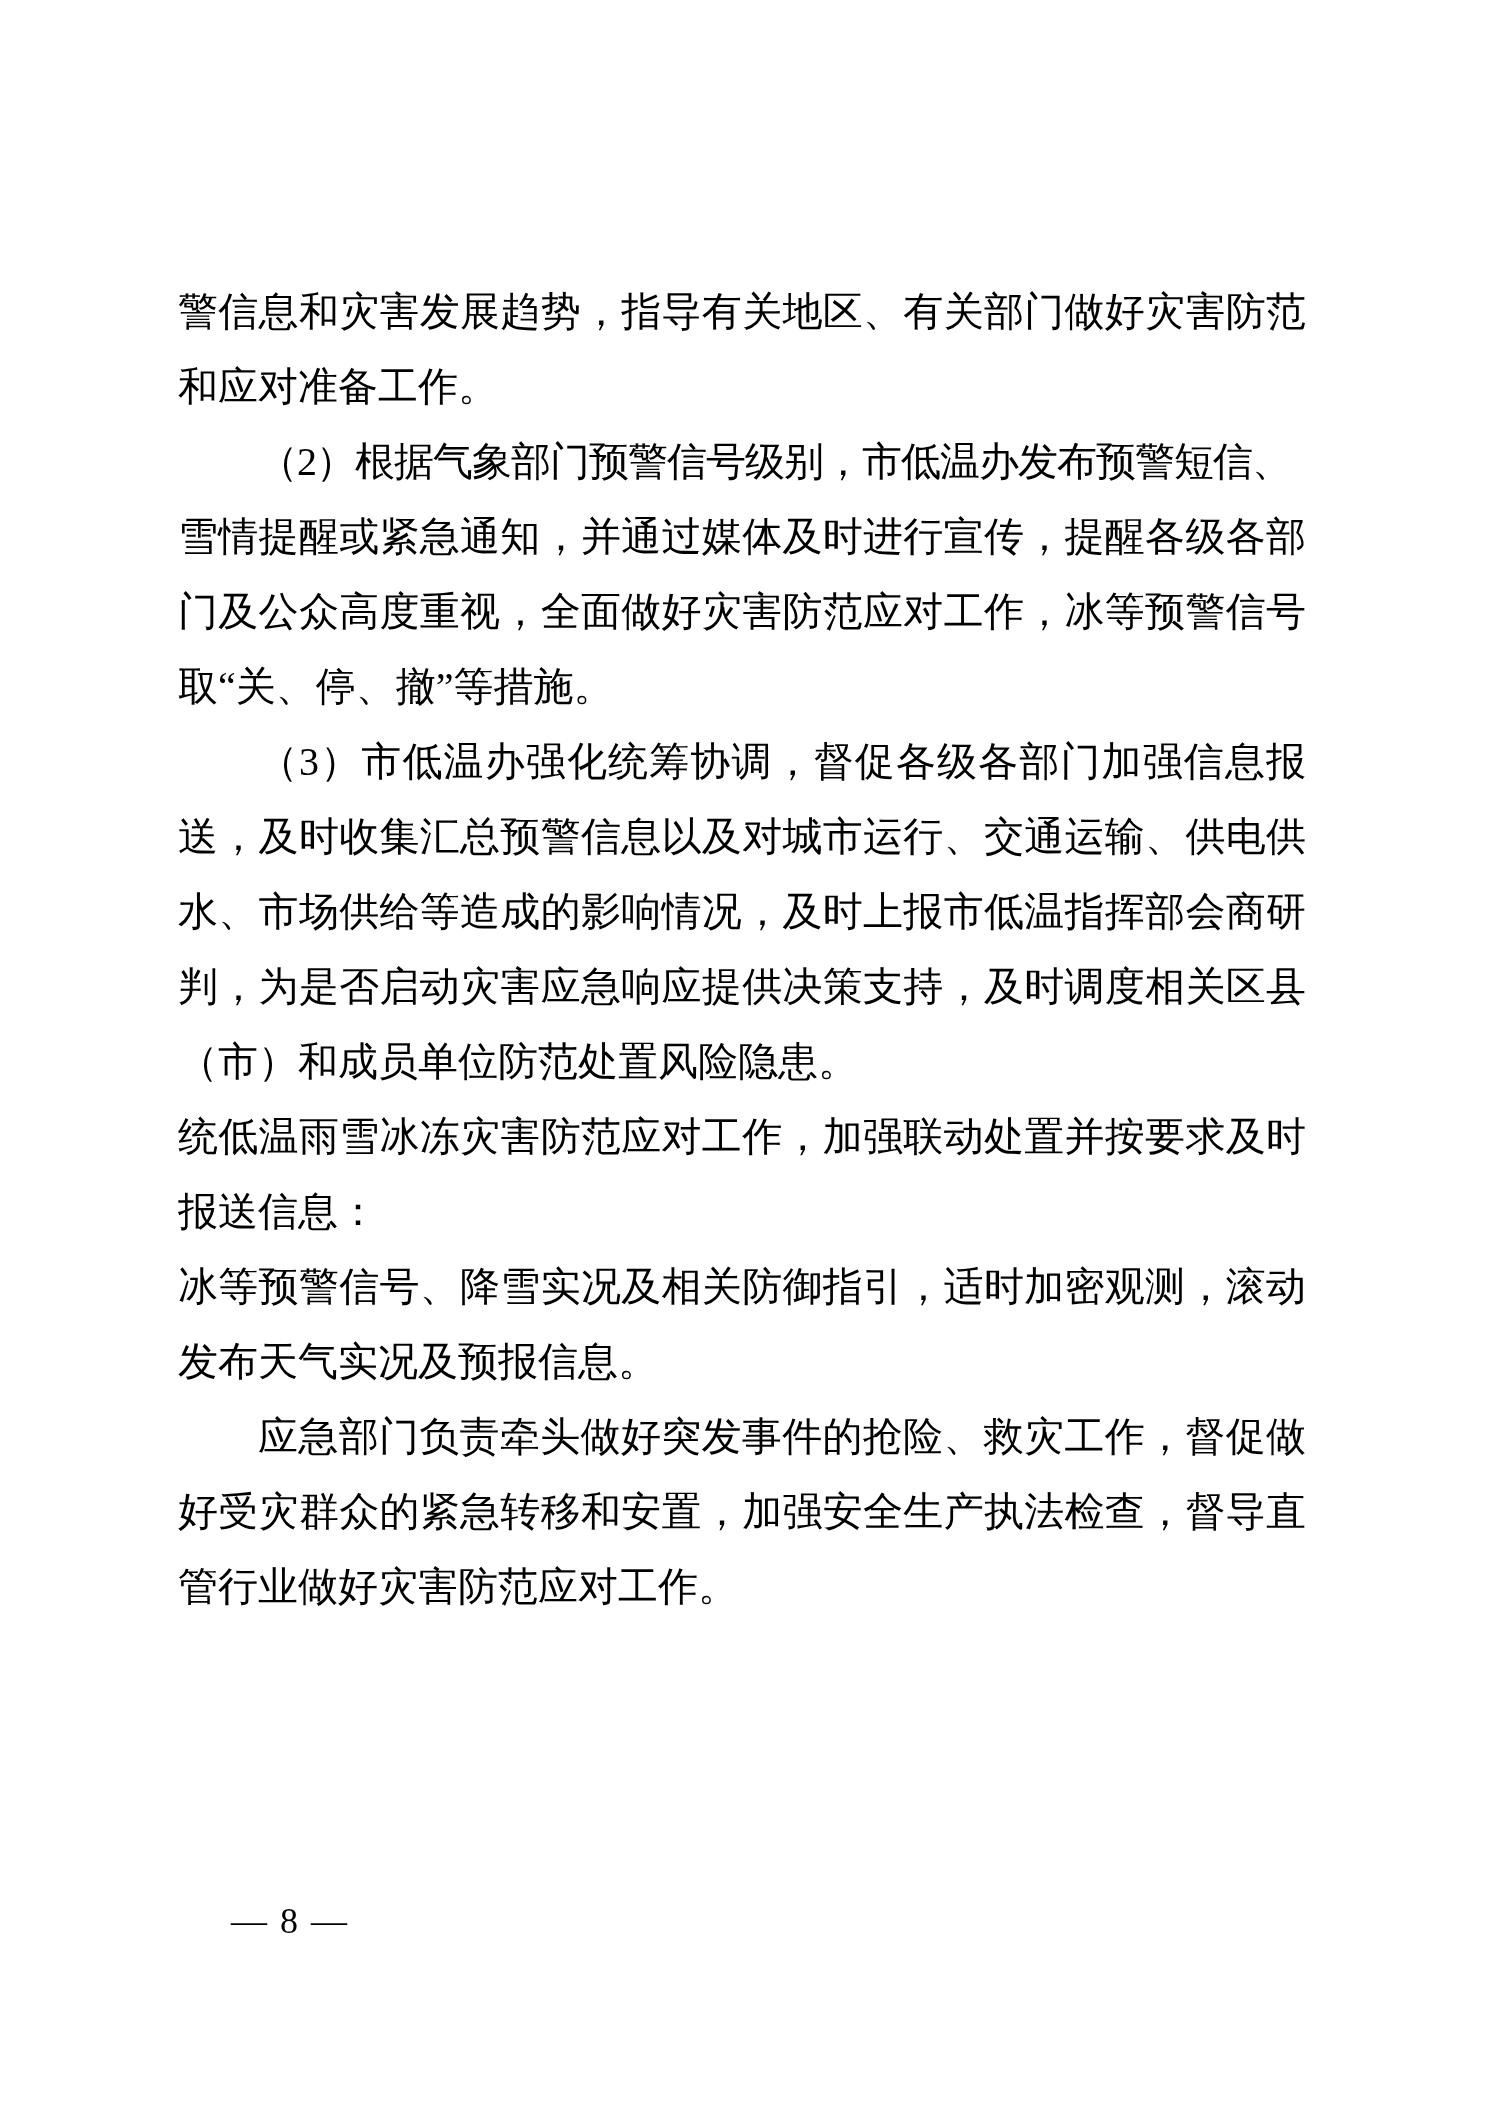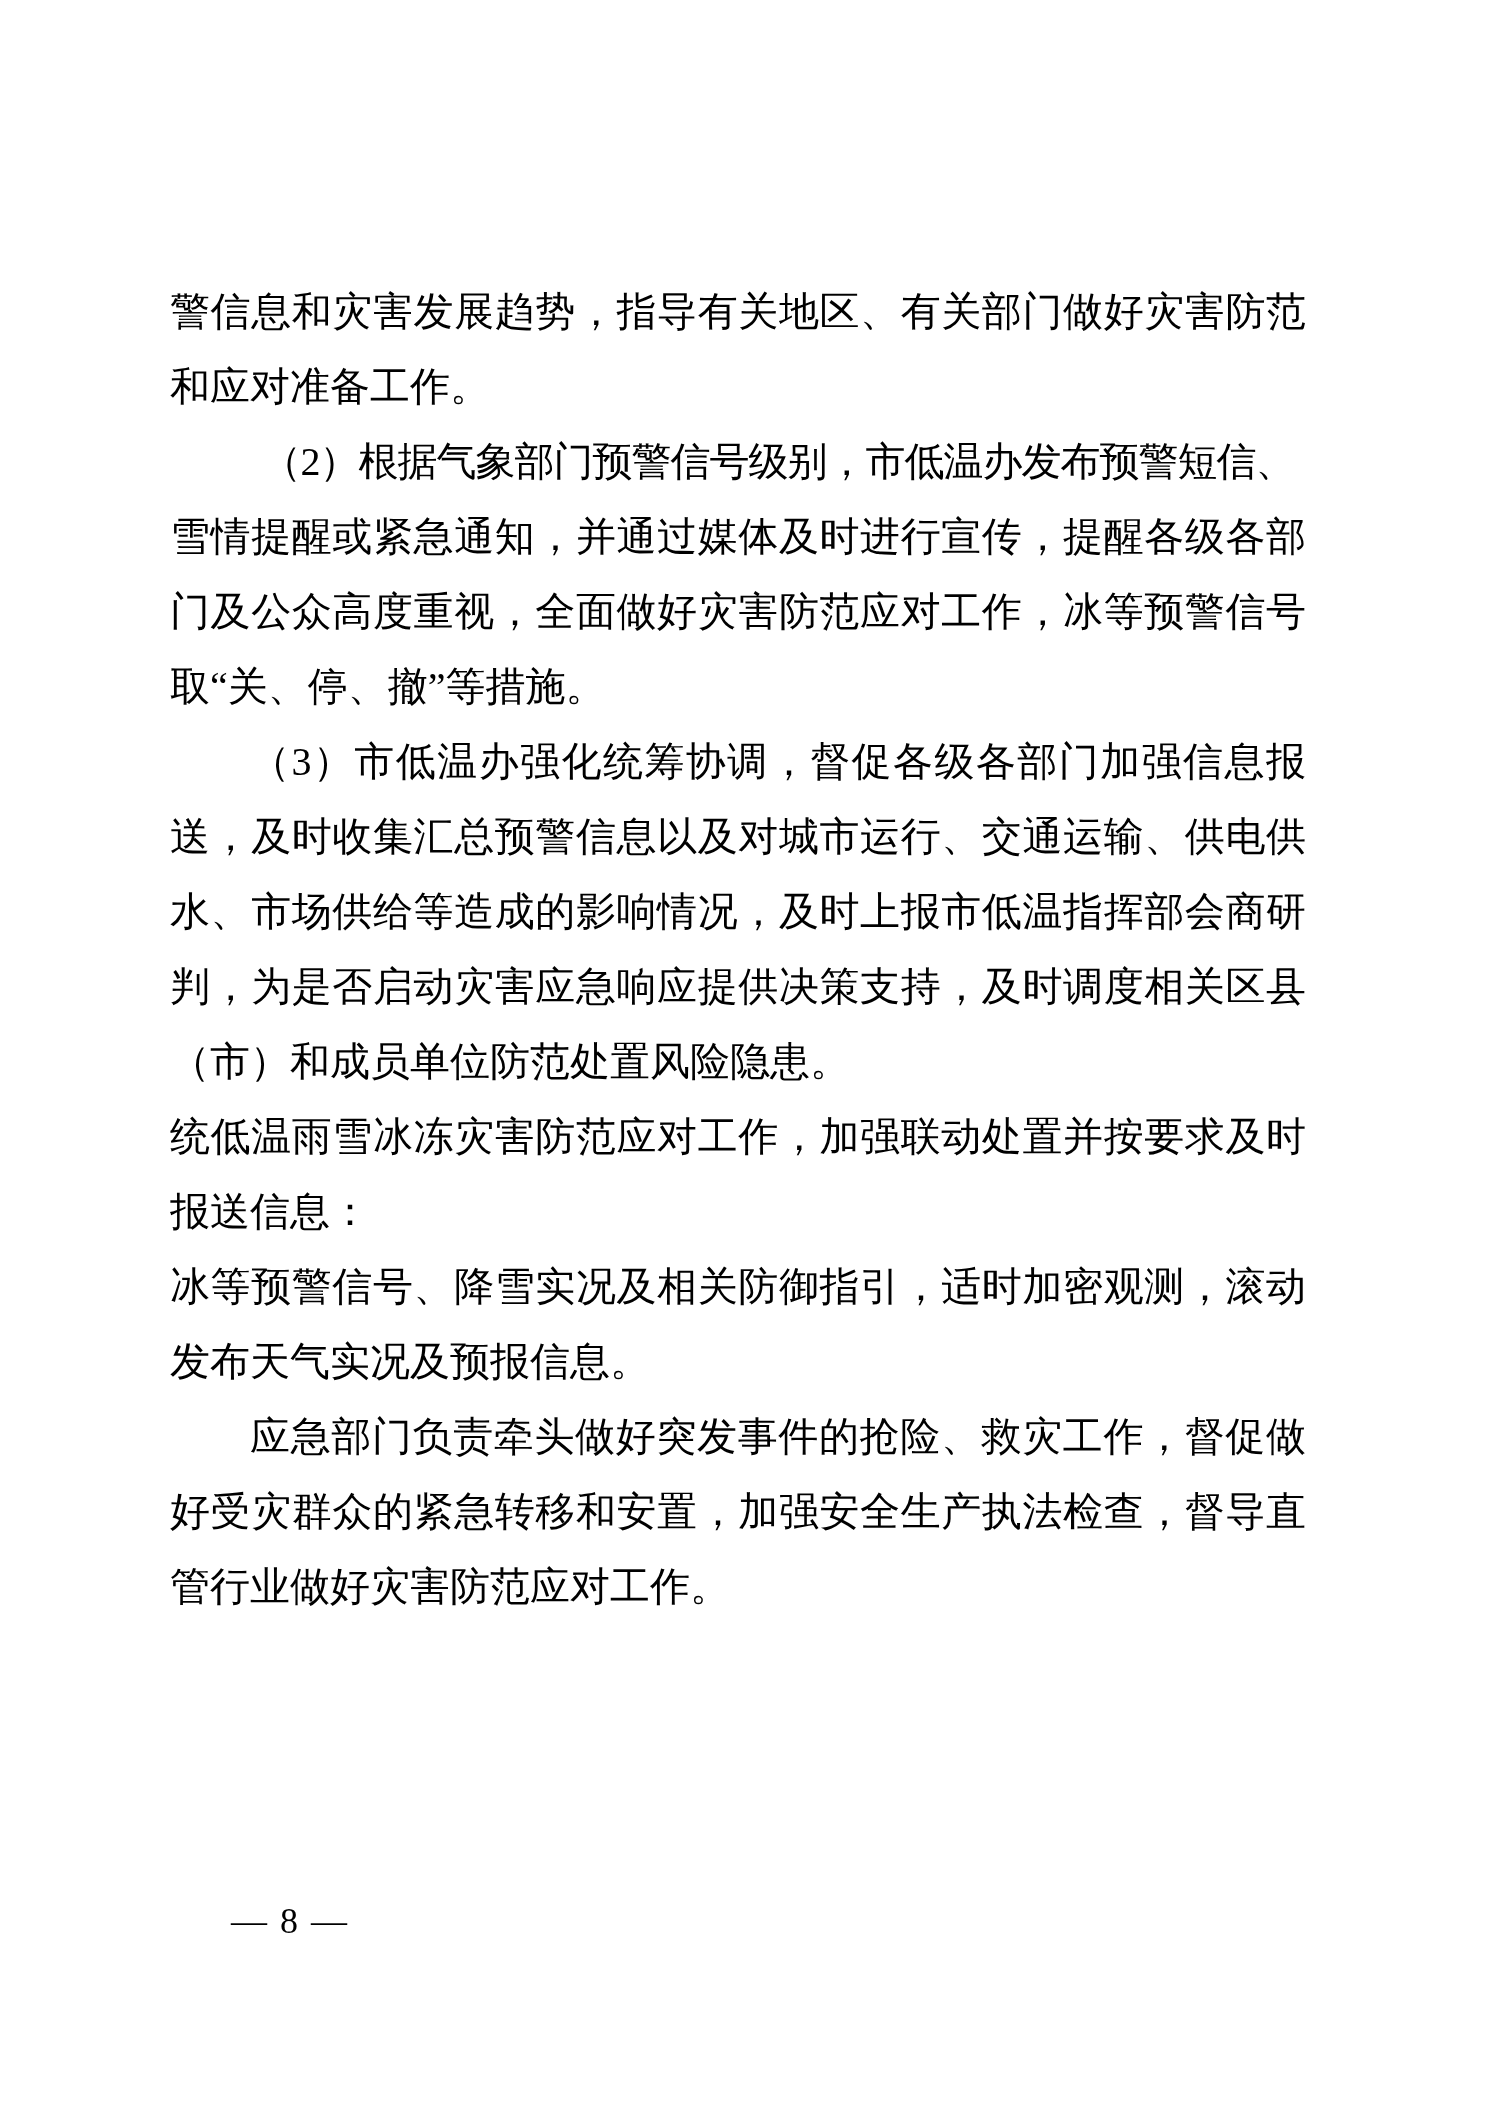--- a/index.html
+++ b/index.html
@@ -22,24 +22,24 @@
     top: 274px;
     width: 1136px;
     font-size: 40px;
     line-height: 75px;
     color: #000000;
     text-rendering: optimizeLegibility;
   }
   .line {
     height: 75px;
     overflow: visible;
+    margin-left: 8px;
   }
   .line.indent {
     padding-left: 80px; 
-    text-align: center;
   }
   .line.fill {
     
     text-align: justify;
     text-align-last: justify;
     white-space: normal;
   }
   .line.compress {
     
     white-space: nowrap;

